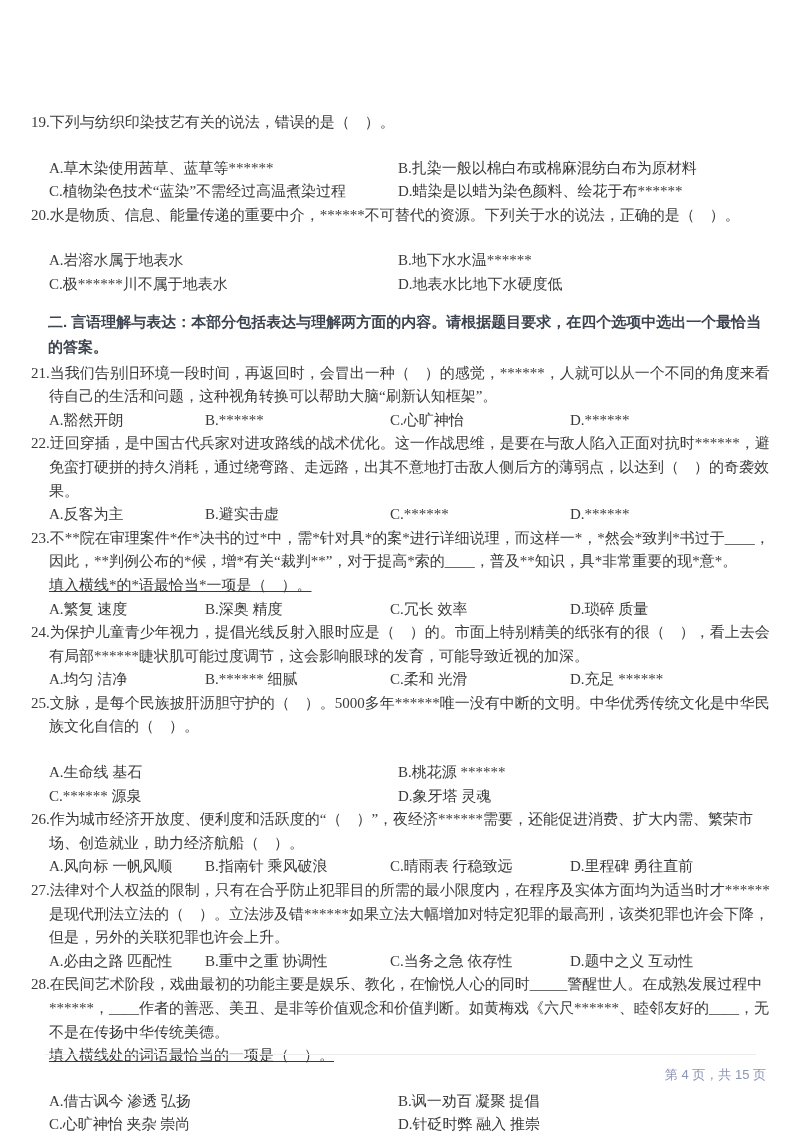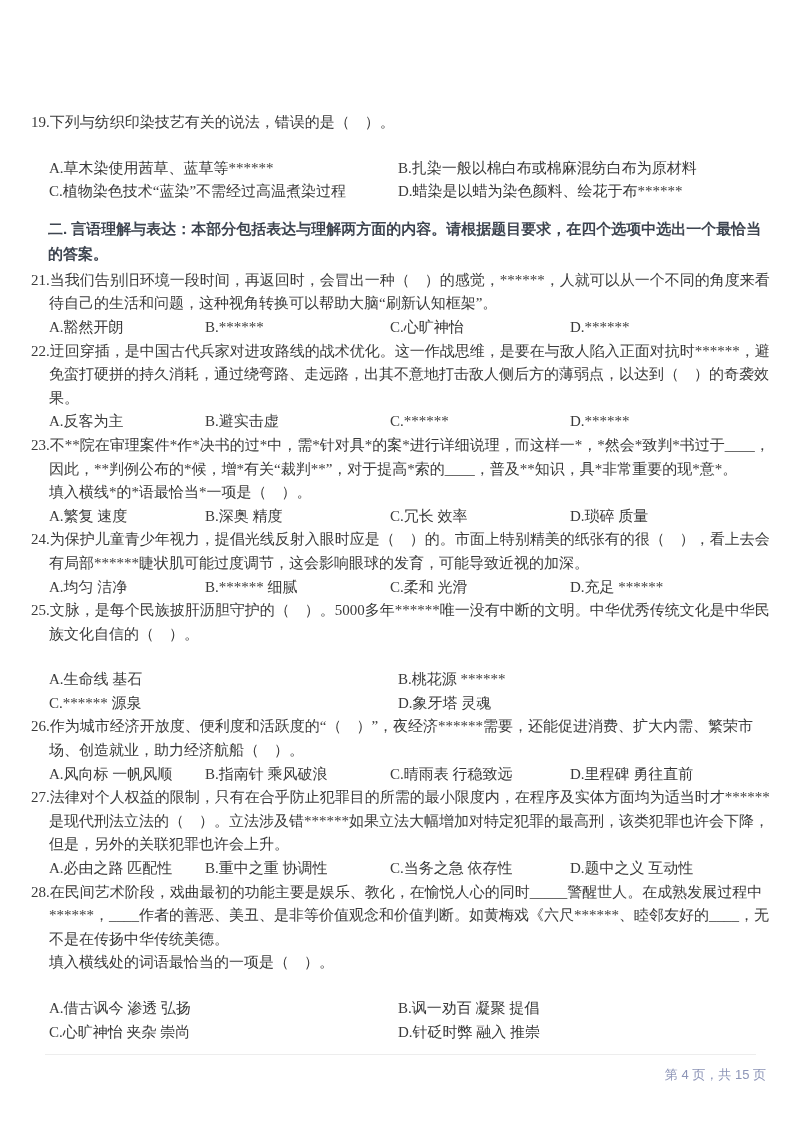--- a/index.html
+++ b/index.html
@@ -23,20 +23,21 @@
   .qtext {
     margin: 0;
     padding-left: 18px;
     text-indent: -18px;
     line-height: 23.6px;
   }
   .qprompt {
     margin: 0;
     padding-left: 18px;
     line-height: 23.6px;
+    text-decoration: underline;
   }
   .opts {
     display: grid;
     padding-left: 18px;
     line-height: 23.6px;
   }
   .opts.cols4 { grid-template-columns: 156px 185px 180px 1fr; }
   .opts.cols2 { grid-template-columns: 349px 1fr; margin-top: 22px; }
   .opt { display: block; }
   .section-heading {
@@ -73,20 +74,29 @@
     <section class="question">
       <p class="qtext"><span>19.</span><span>下列与纺织印染技艺有关的说法，错误的是（　）。</span></p>
       <div class="opts cols2">
         <span class="opt">A.草木染使用茜草、蓝草等******</span>
         <span class="opt">B.扎染一般以棉白布或棉麻混纺白布为原材料</span>
         <span class="opt">C.植物染色技术“蓝染”不需经过高温煮染过程</span>
         <span class="opt">D.蜡染是以蜡为染色颜料、绘花于布******</span>
       </div>
     </section>
 
+    <section class="question">
+      <p class="qtext"><span>20.</span><span>水是物质、信息、能量传递的重要中介，******不可替代的资源。下列关于水的说法，正确的是（　）。</span></p>
+      <div class="opts cols2">
+        <span class="opt">A.岩溶水属于地表水</span>
+        <span class="opt">B.地下水水温******</span>
+        <span class="opt">C.极******川不属于地表水</span>
+        <span class="opt">D.地表水比地下水硬度低</span>
+      </div>
+    </section>
 
     <h2 class="section-heading">二. 言语理解与表达：本部分包括表达与理解两方面的内容。请根据题目要求，在四个选项中选出一个最恰当的答案。</h2>
 
     <section class="question">
       <p class="qtext"><span>21.</span><span>当我们告别旧环境一段时间，再返回时，会冒出一种（　）的感觉，******，人就可以从一个不同的角度来看待自己的生活和问题，这种视角转换可以帮助大脑“刷新认知框架”。</span></p>
       <div class="opts cols4">
         <span class="opt">A.豁然开朗</span>
         <span class="opt">B.******</span>
         <span class="opt">C.心旷神怡</span>
         <span class="opt">D.******</span>

